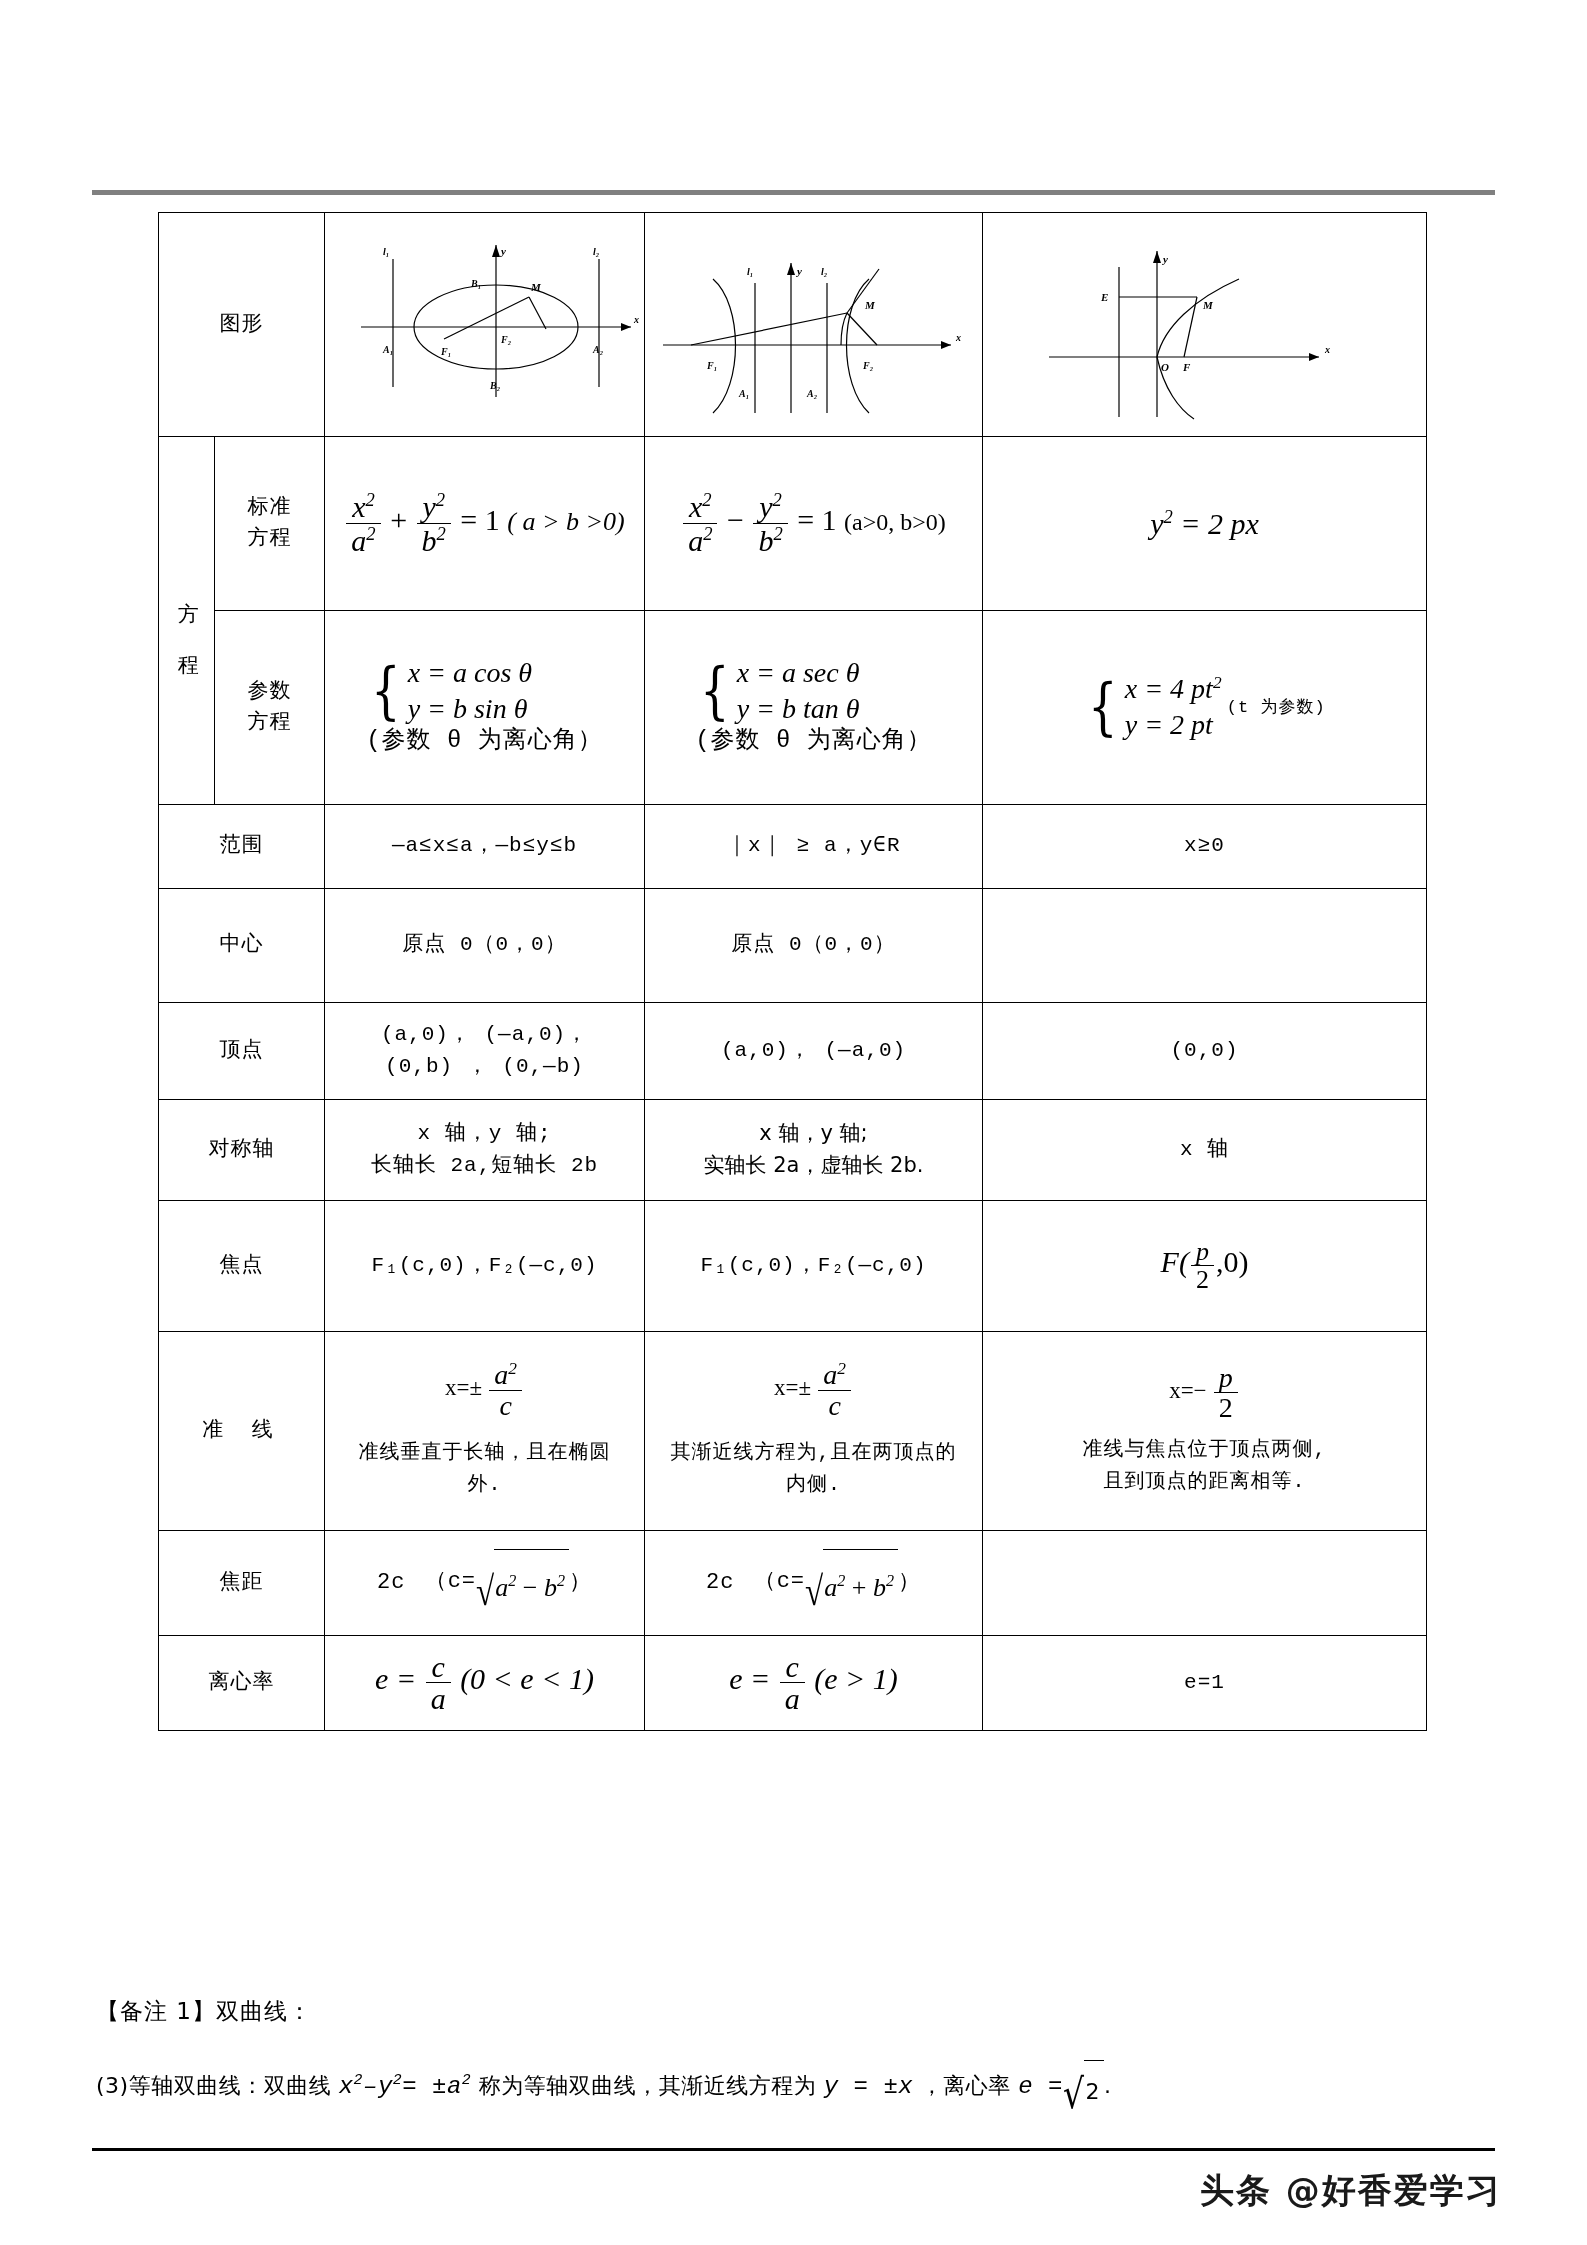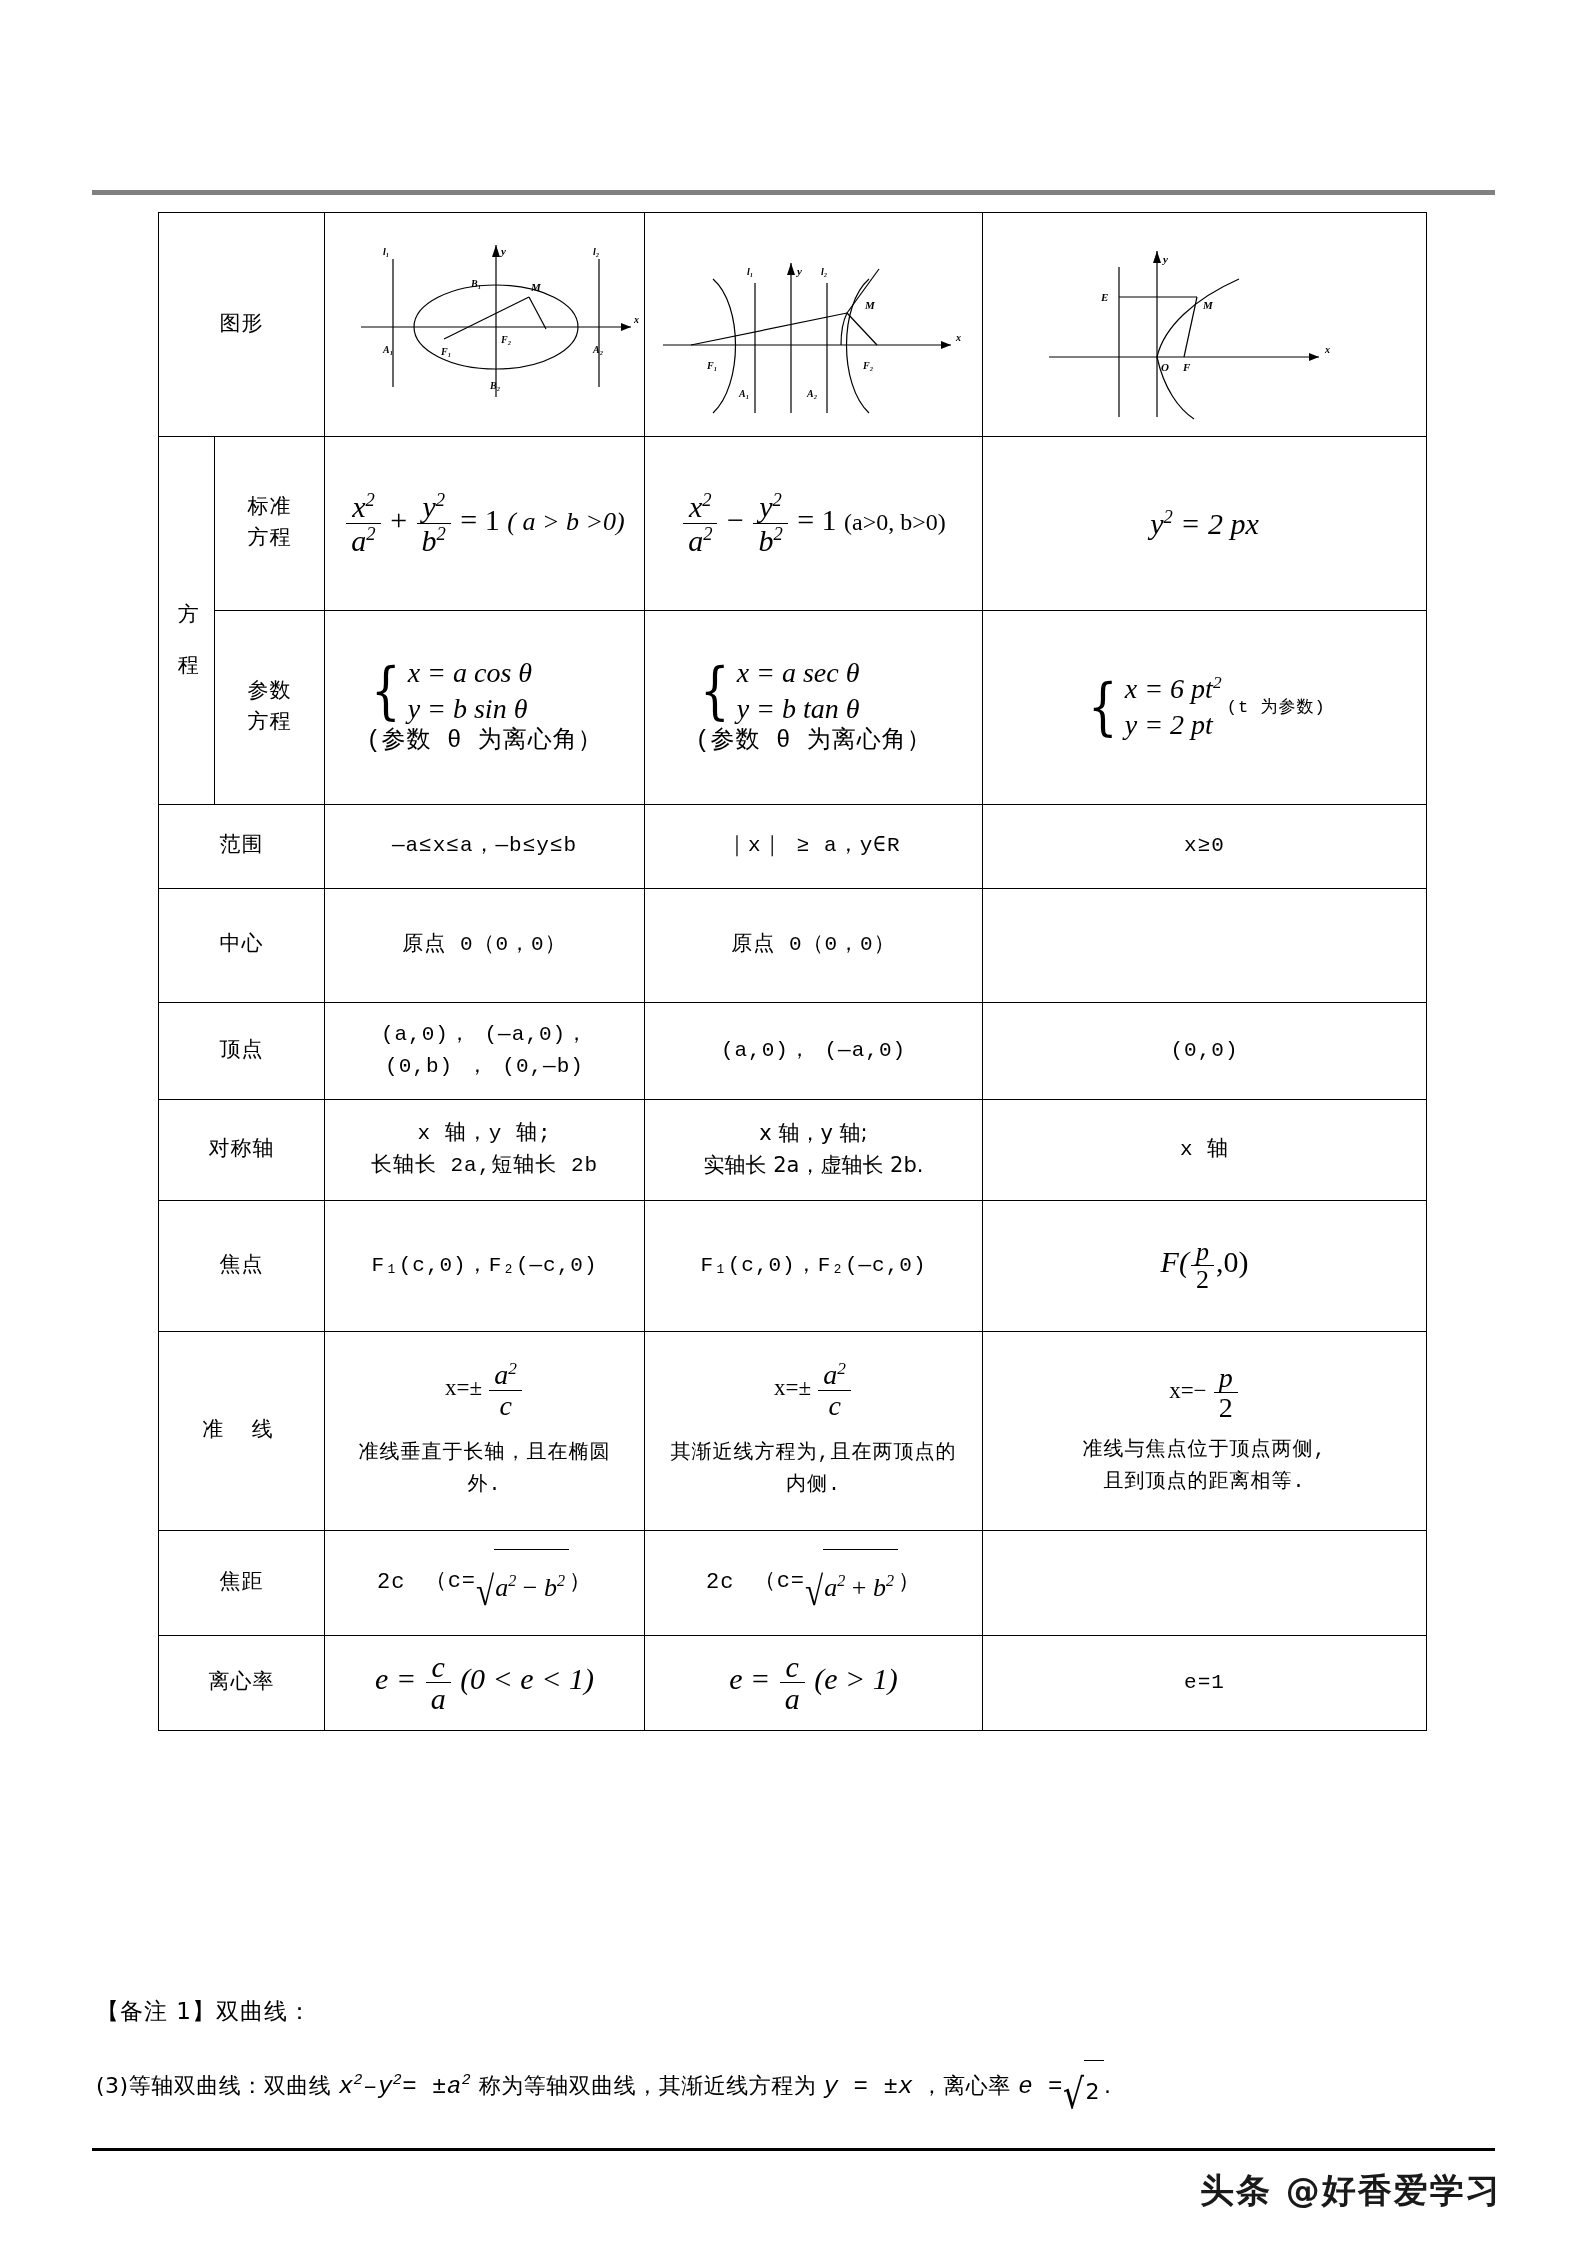--- a/index.html
+++ b/index.html
@@ -344,21 +344,21 @@
               <div>y = b tan θ</div>
             </span>
           </div>
           <div class="cn" style="font-size:24px;margin-top:-4px">(参数 θ 为离心角）</div>
         </div>
       </td>
       <td>
         <span class="system">
           <span class="brace">{</span>
           <span class="sys-lines">
-            <div><span>x = 6 pt</span><sup class="p">2</sup></div>
+            <div><span>x = 4 pt</span><sup class="p">2</sup></div>
             <div>y = 2 pt</div>
           </span>
         </span>
         <span class="cn" style="font-size:17px">(t 为参数)</span>
       </td>
     </tr>
 
     <tr>
       <td colspan="2" class="cn" style="height:75px">范围</td>
       <td class="cn">—a≤x≤a，—b≤y≤b</td>

